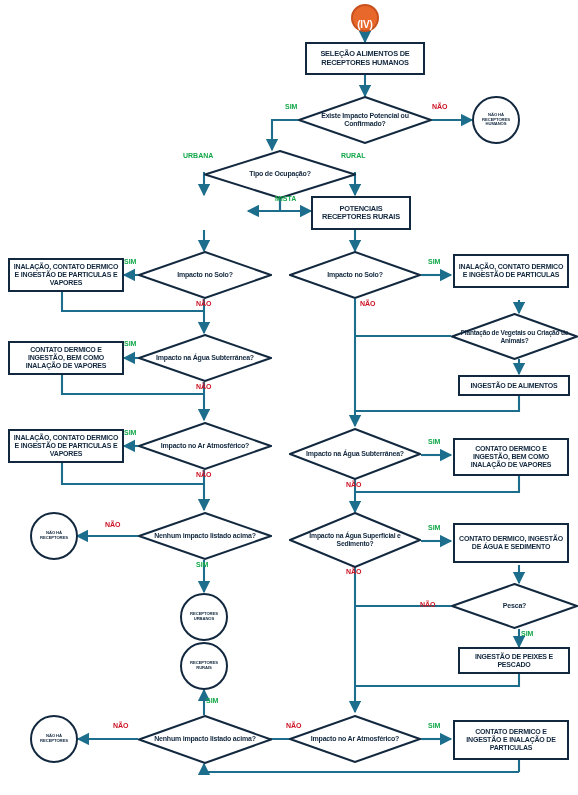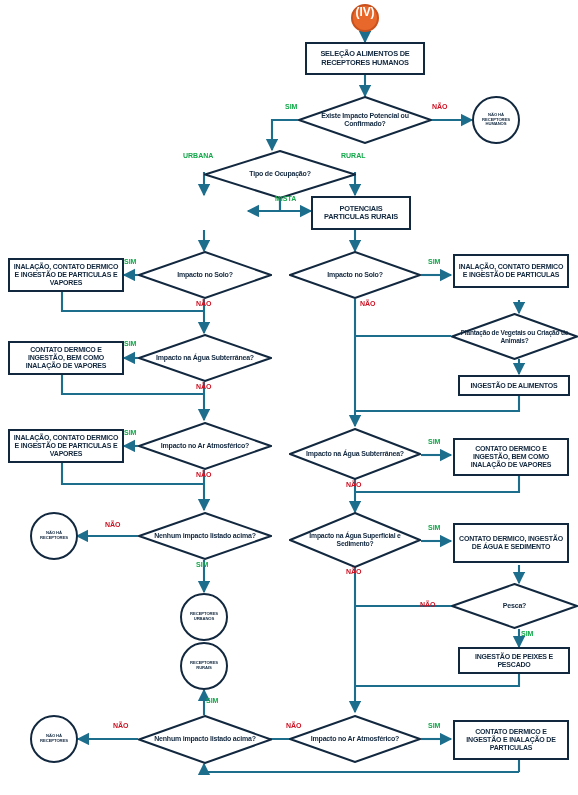--- a/index.html
+++ b/index.html
@@ -128,21 +128,21 @@
       <path d="M519,476 L519,492 L355,492"></path>
 
       <path d="M451,606 L355,606"></path>
 
       <path d="M519,668 L519,686 L355,686"></path>
 
       <path d="M519,760 L519,772"></path>
     </g>
   </svg>
 
-  <div class="node circle start" style="left:351px;top:4px;width:28px;height:28px;font-size:12px;display:flex;align-items:flex-start;justify-content:center;">
+  <div class="node circle start" style="left:351px;top:4px;width:28px;height:28px;font-size:10px;display:flex;align-items:flex-end;justify-content:center;">
     <span>(IV)</span>
   </div>
 
   <div class="node box" style="left:305px;top:42px;width:120px;height:33px;font-size:7.4px;">
     <span>SELEÇÃO ALIMENTOS DE RECEPTORES HUMANOS</span>
   </div>
 
   <div class="diamond-wrap" style="left:298px;top:96px;width:134px;height:48px;">
     <svg width="134" height="48">
         <polygon points="67,1 133,24 67,47 1,24" fill="#fff" stroke="#12283f" stroke-width="2"></polygon>
@@ -160,21 +160,21 @@
     <svg width="152" height="49">
         <polygon points="76,1 151,24.5 76,48 1,24.5" fill="#fff" stroke="#12283f" stroke-width="2"></polygon>
       </svg>
     <div class="diamond-label" style="font-size:7px;">
         <span>Tipo de Ocupação?</span>
       </div>
   </div>
 
 
   <div class="node box" style="left:311px;top:196px;width:100px;height:34px;font-size:7.4px;">
-    <span>POTENCIAIS PARTICULAS RURAIS</span>
+    <span>POTENCIAIS RECEPTORES RURAIS</span>
   </div>
 
   <div class="diamond-wrap" style="left:138px;top:251px;width:134px;height:48px;">
     <svg width="134" height="48">
         <polygon points="67,1 133,24 67,47 1,24" fill="#fff" stroke="#12283f" stroke-width="2"></polygon>
       </svg>
     <div class="diamond-label" style="font-size:7px;">
         <span>Impacto no Solo?</span>
       </div>
   </div>

